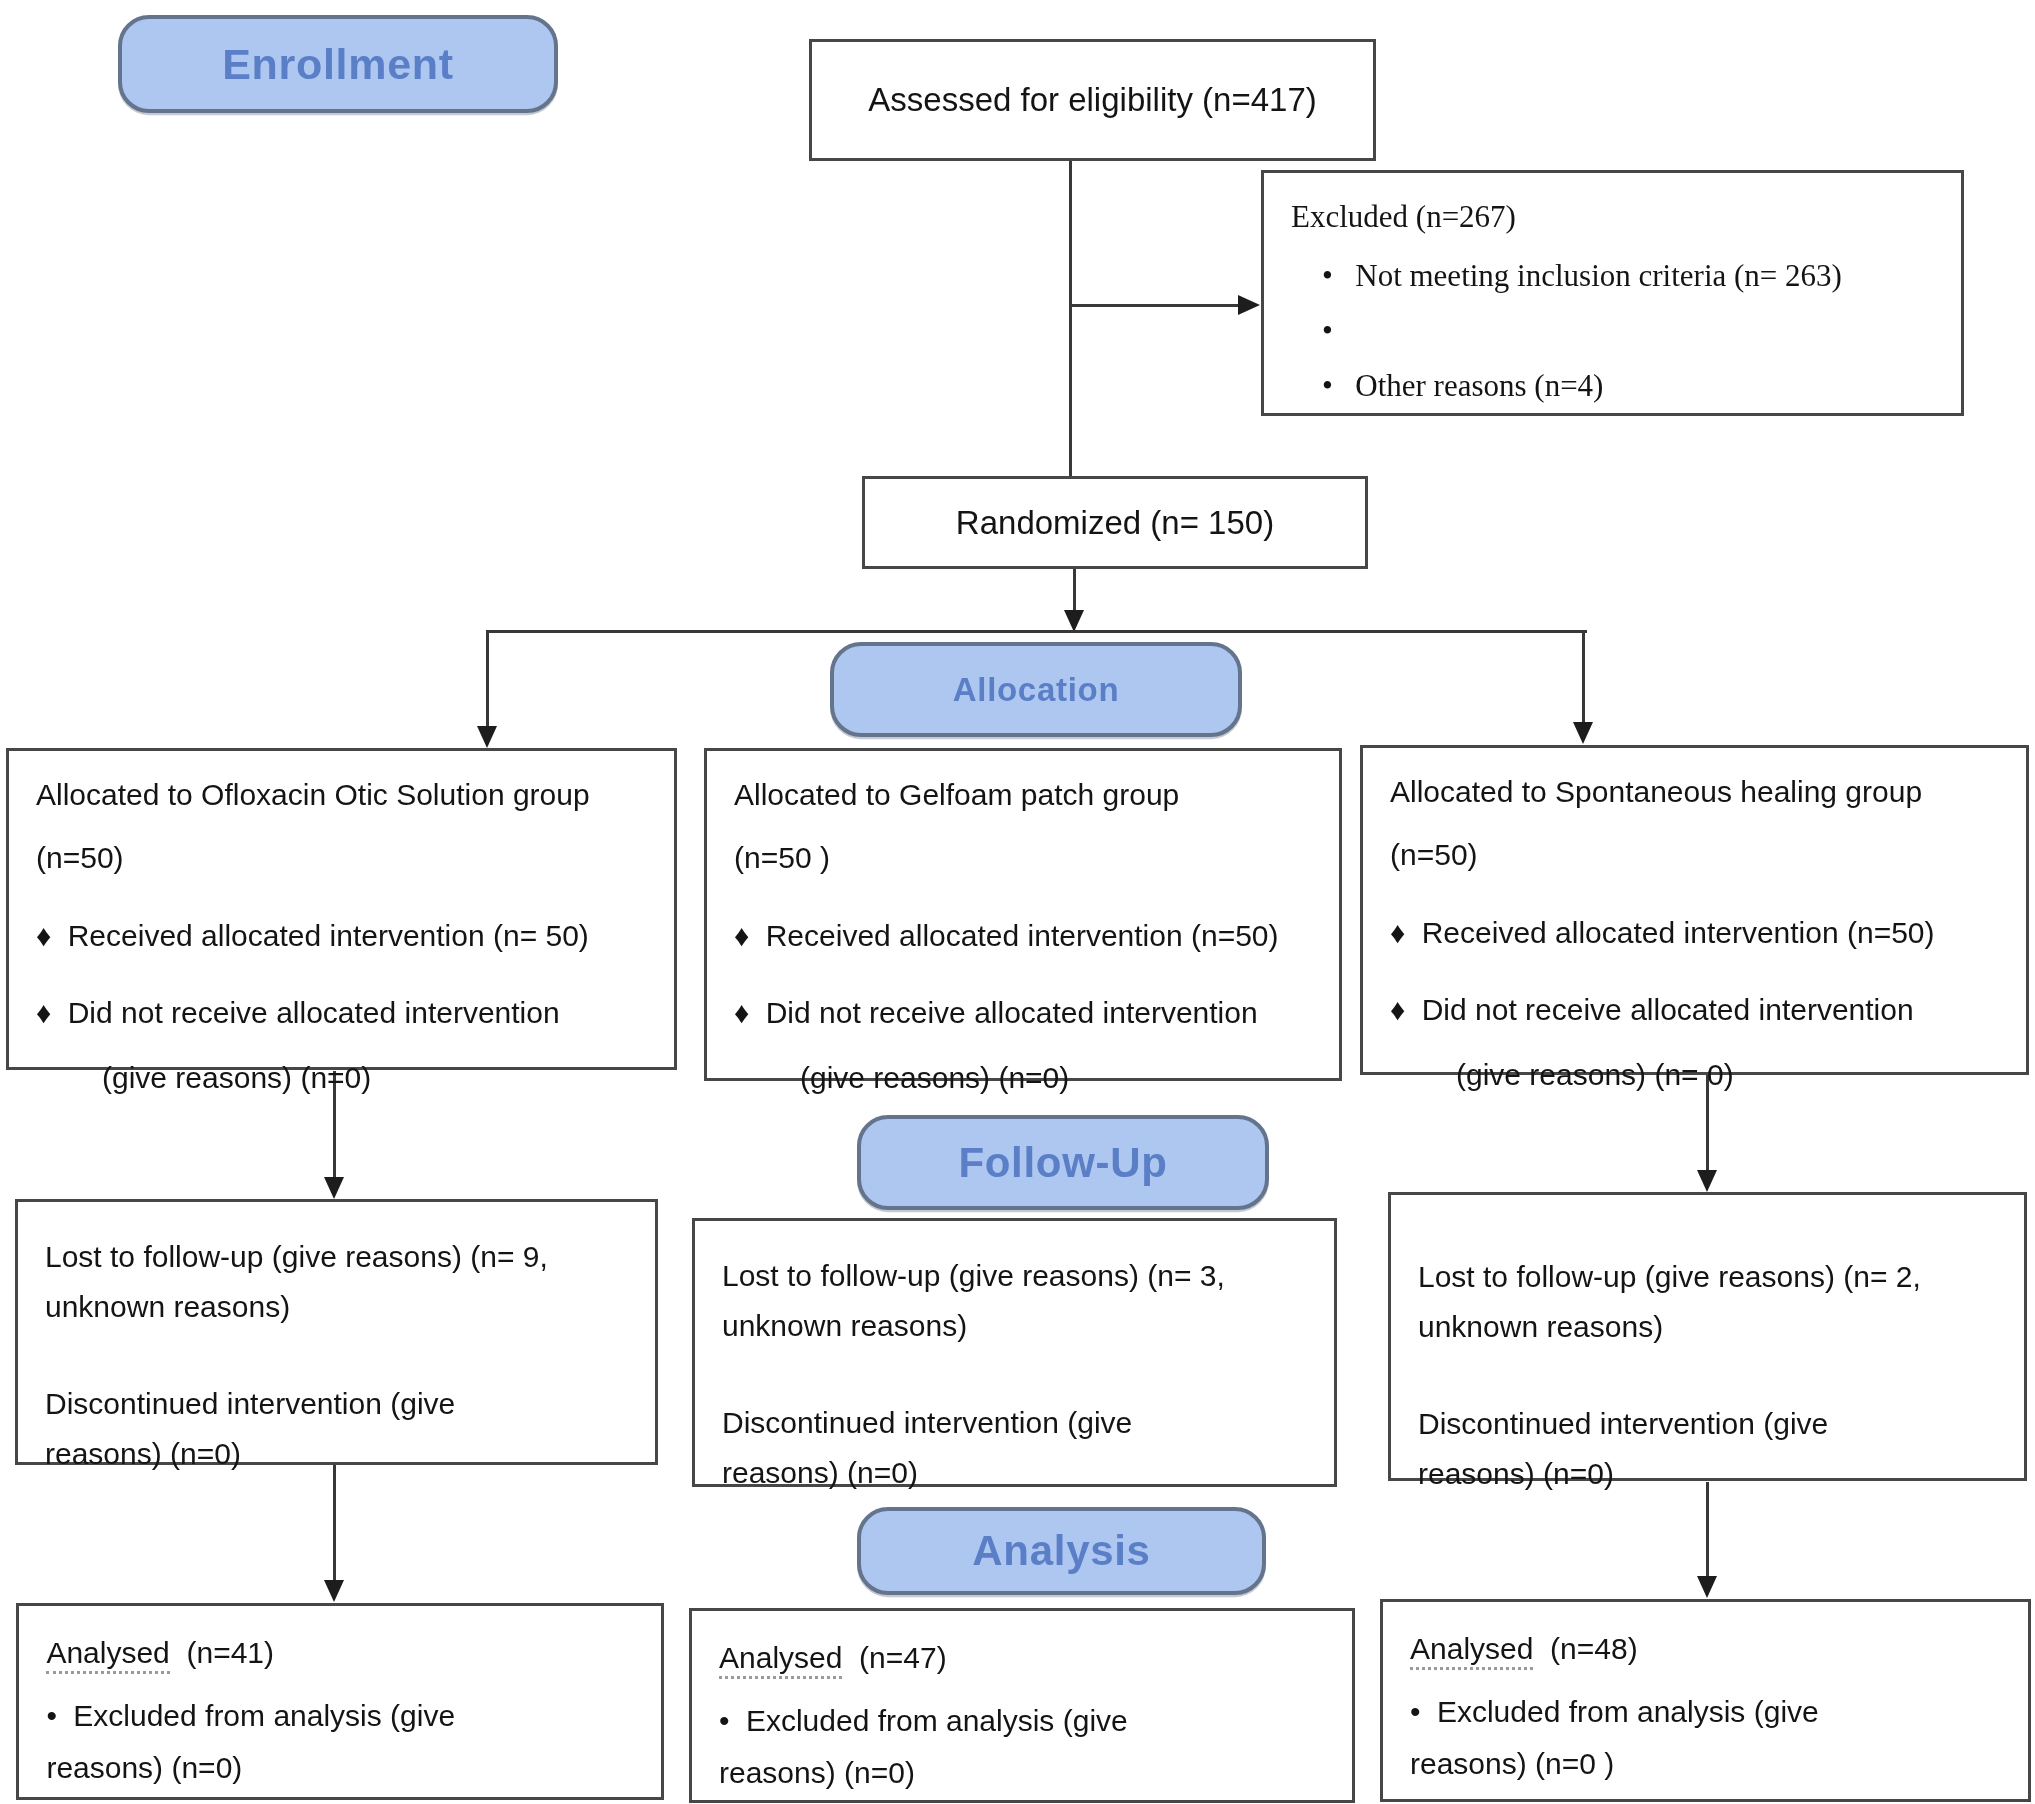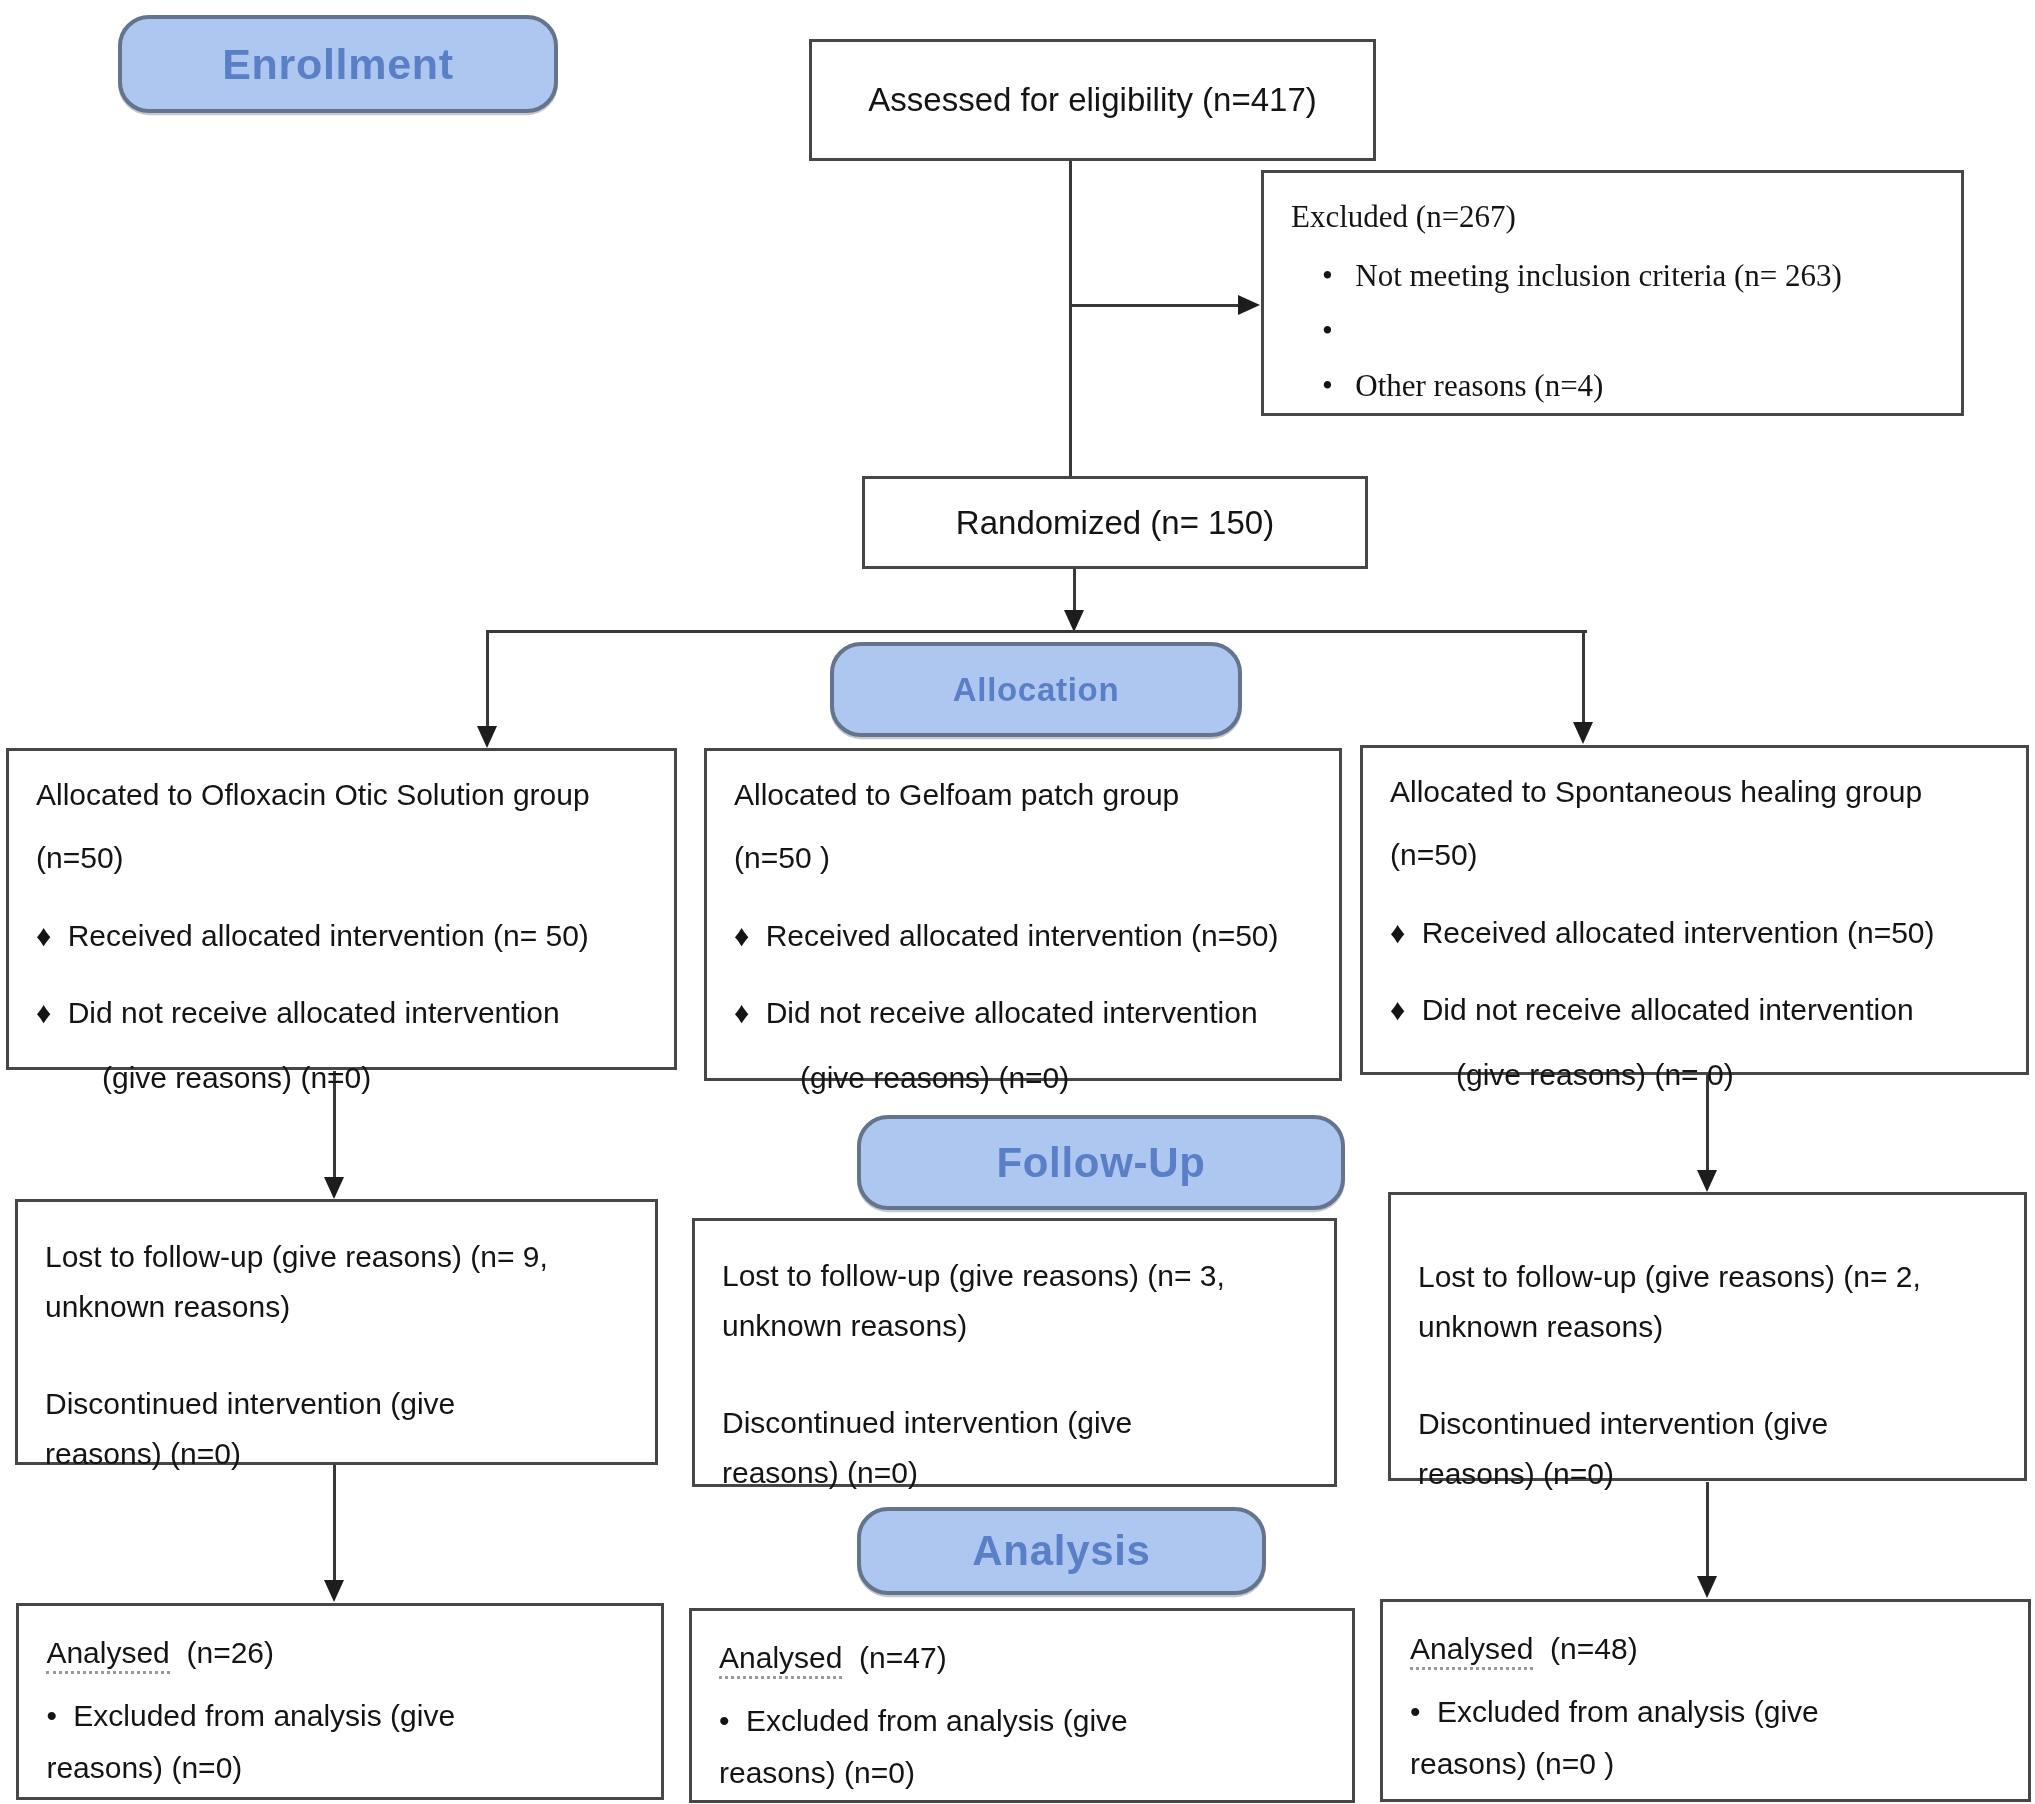--- a/index.html
+++ b/index.html
@@ -70,21 +70,21 @@
   <div class="arrow-down" style="left:1697px; top:1576px;"></div>
 
   <div class="badge" style="left:118px; top:15px; width:440px; height:98px; font-size:43px;">
     <span>Enrollment</span>
   </div>
 
   <div class="badge" style="left:830px; top:642px; width:412px; height:95px; font-size:33px;">
     <span>Allocation</span>
   </div>
 
-  <div class="badge" style="left:857px; top:1115px; width:488px; height:95px; font-size:42px;text-align:right;">
+  <div class="badge" style="left:857px; top:1115px; width:412px; height:95px; font-size:42px;text-align:right;">
     <span>Follow-Up</span>
   </div>
 
   <div class="badge" style="left:849px; top:1507px; width:409px; height:88px; font-size:42px;margin-left:8px;">
     <span>Analysis</span>
   </div>
 
   <div class="box centered" style="left:809px; top:39px; width:567px; height:122px;">
     <span>Assessed for eligibility (n=417)</span>
   </div>
@@ -166,21 +166,21 @@
 
   <div class="box pad" style="left:1388px; top:1192px; width:639px; height:289px; padding-top:60px;">
     <div>Lost to follow-up (give reasons) (n= 2,</div>
     <div class="fu-l2">unknown  reasons)</div>
     <div class="fu-p2">Discontinued intervention (give</div>
     <div class="fu-l2">reasons) (n=0)</div>
   </div>
 
   <div class="box pad" style="left:16.4px; top:1603px; width:648px; height:197px; padding-top:25px;">
     <div>
-      <span class="dotted-u">Analysed</span>&nbsp;&nbsp;<span>(n=26)</span>
+      <span class="dotted-u">Analysed</span>&nbsp;&nbsp;<span>(n=41)</span>
     </div>
     <div class="an-bullet">
       <span class="b">•</span>
       <span>Excluded from analysis (give</span>
     </div>
     <div class="an-l2">reasons) (n=0)</div>
   </div>
 
   <div class="box pad" style="left:689px; top:1608px; width:666px; height:195px; padding-top:25px;">
     <div>

